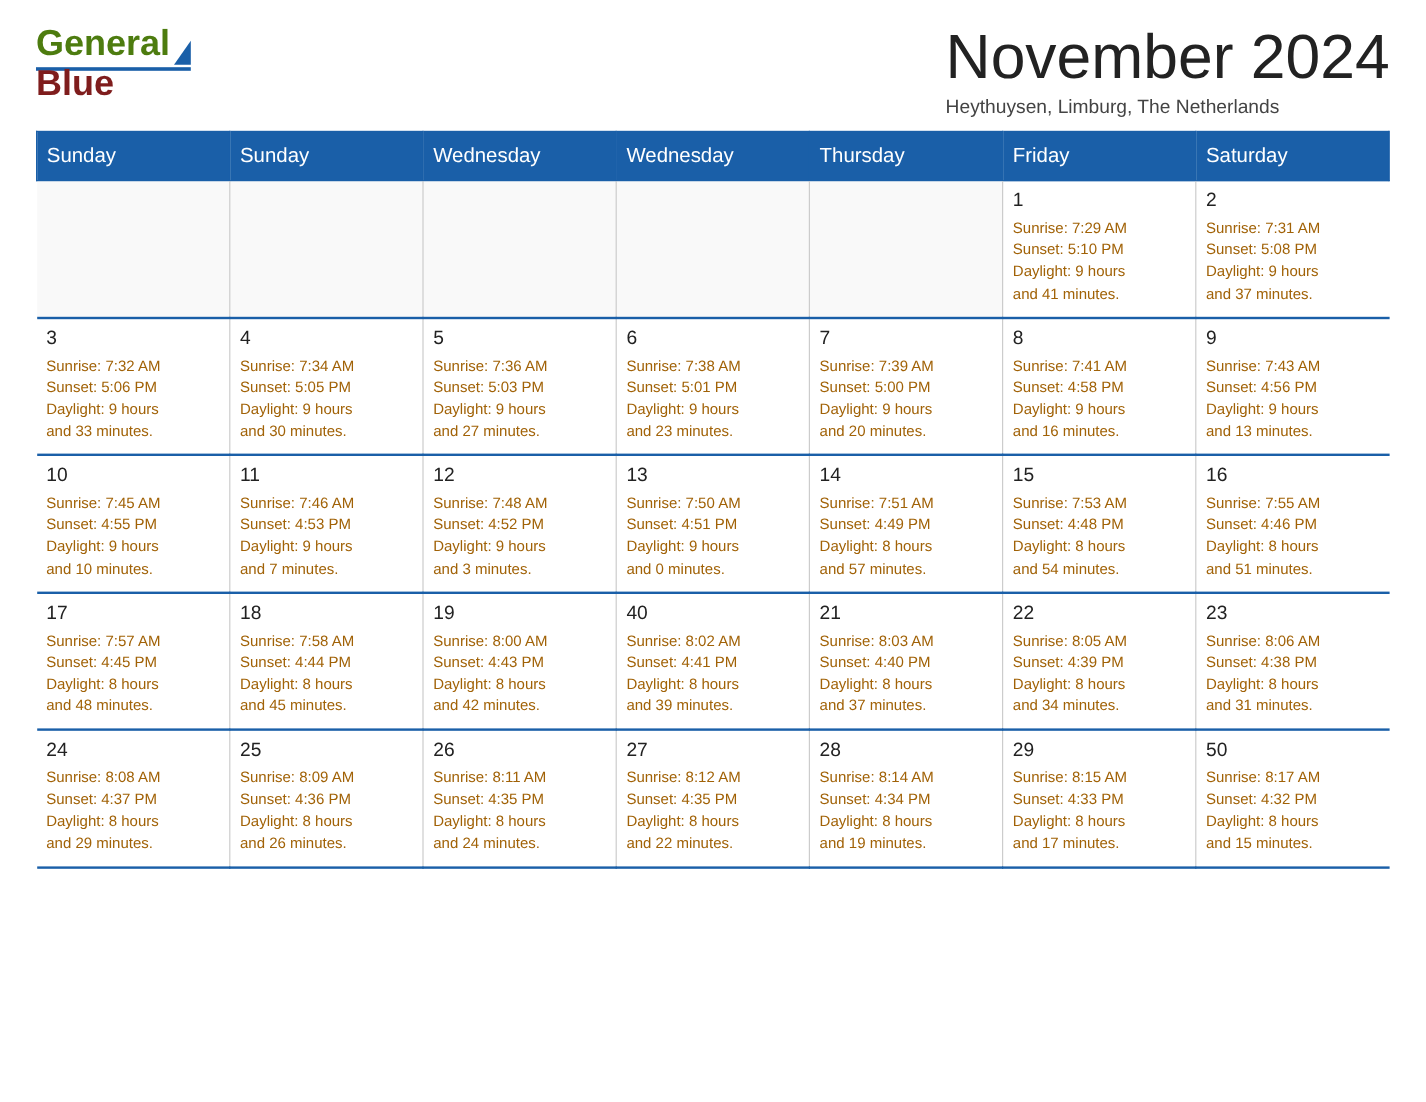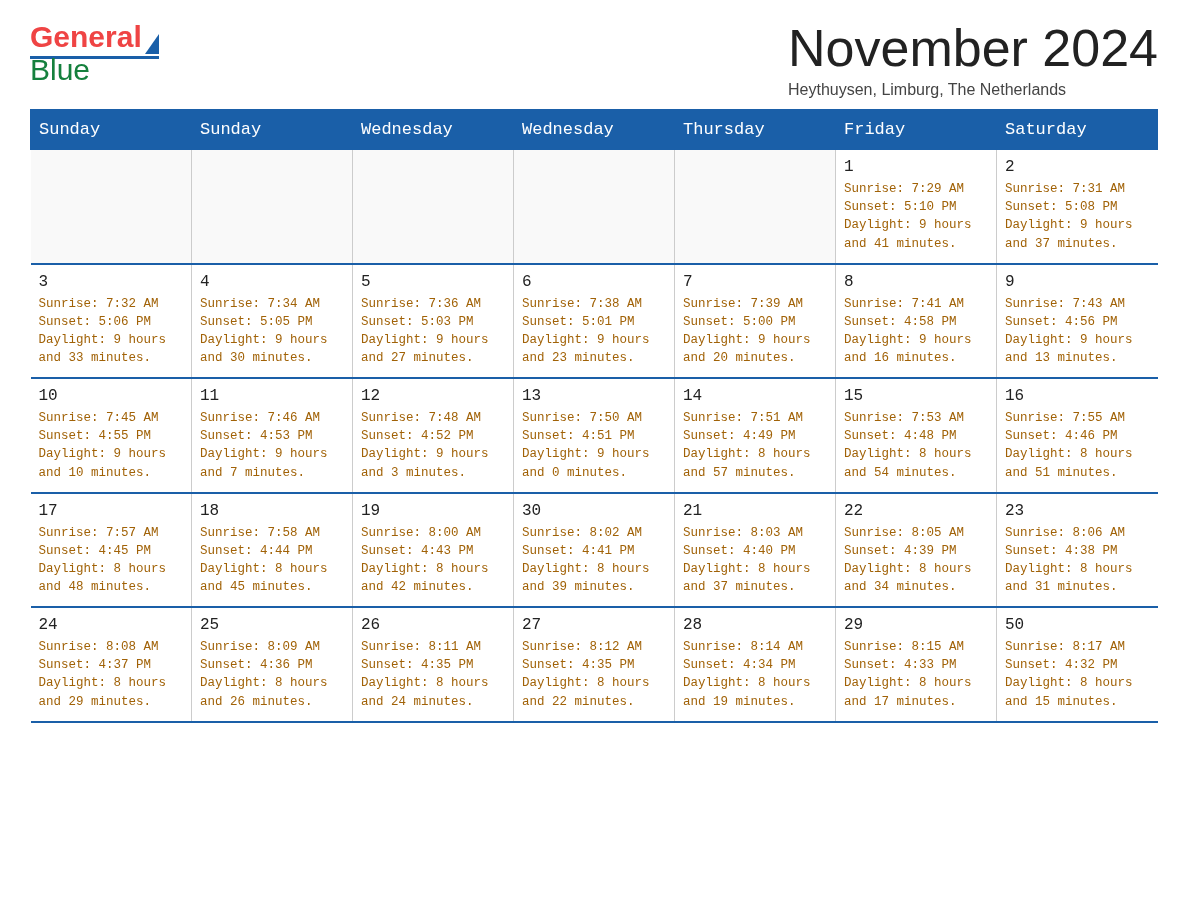--- a/index.html
+++ b/index.html
@@ -26,21 +26,20 @@
     }
     .calendar-subtitle {
       font-size: 16px;
       color: #444;
       margin-top: 4px;
     }
     table {
       width: 100%;
       border-collapse: collapse;
       margin-top: 10px;
-      font-family: Liberation Mono, monospace;
     }
     thead tr th {
       background-color: #1a5fa8;
       color: #fff;
       font-size: 17px;
       font-weight: normal;
       padding: 10px 8px;
       text-align: left;
       border: 1px solid #1a5fa8;
     }
@@ -78,35 +77,35 @@
       display: flex;
       flex-direction: column;
     }
     .logo-top-row {
       display: flex;
       align-items: center;
     }
     .logo-text-general {
       font-size: 30px;
       font-weight: bold;
-      color: #ef4444;
+      color: #4d7c0f;
     }
     .logo-triangle {
       width: 0;
       height: 0;
       border-left: 14px solid transparent;
       border-bottom: 20px solid #1a5fa8;
       margin-left: 3px;
       margin-bottom: 0px;
       align-self: flex-end;
     }
     .logo-text-blue {
       font-size: 30px;
-      font-weight: normal;
-      color: #15803d;
+      font-weight: bold;
+      color: #7f1d1d;
       margin-top: -6px;
     }
   </style>
 </head>
 <body>
 
 <div class="header-area">
   <div class="logo-wrapper">
     <div class="logo-top-row">
       <span class="logo-text-general">General</span>
@@ -216,21 +215,21 @@
         </td>
         <td>
           <div class="day-number">18</div>
           <div class="day-info">Sunrise: 7:58 AM<br>Sunset: 4:44 PM<br>Daylight: 8 hours<br>and 45 minutes.</div>
         </td>
         <td>
           <div class="day-number">19</div>
           <div class="day-info">Sunrise: 8:00 AM<br>Sunset: 4:43 PM<br>Daylight: 8 hours<br>and 42 minutes.</div>
         </td>
         <td>
-          <div class="day-number">30</div>
+          <div class="day-number">40</div>
           <div class="day-info">Sunrise: 8:02 AM<br>Sunset: 4:41 PM<br>Daylight: 8 hours<br>and 39 minutes.</div>
         </td>
         <td>
           <div class="day-number">21</div>
           <div class="day-info">Sunrise: 8:03 AM<br>Sunset: 4:40 PM<br>Daylight: 8 hours<br>and 37 minutes.</div>
         </td>
         <td>
           <div class="day-number">22</div>
           <div class="day-info">Sunrise: 8:05 AM<br>Sunset: 4:39 PM<br>Daylight: 8 hours<br>and 34 minutes.</div>
         </td>

